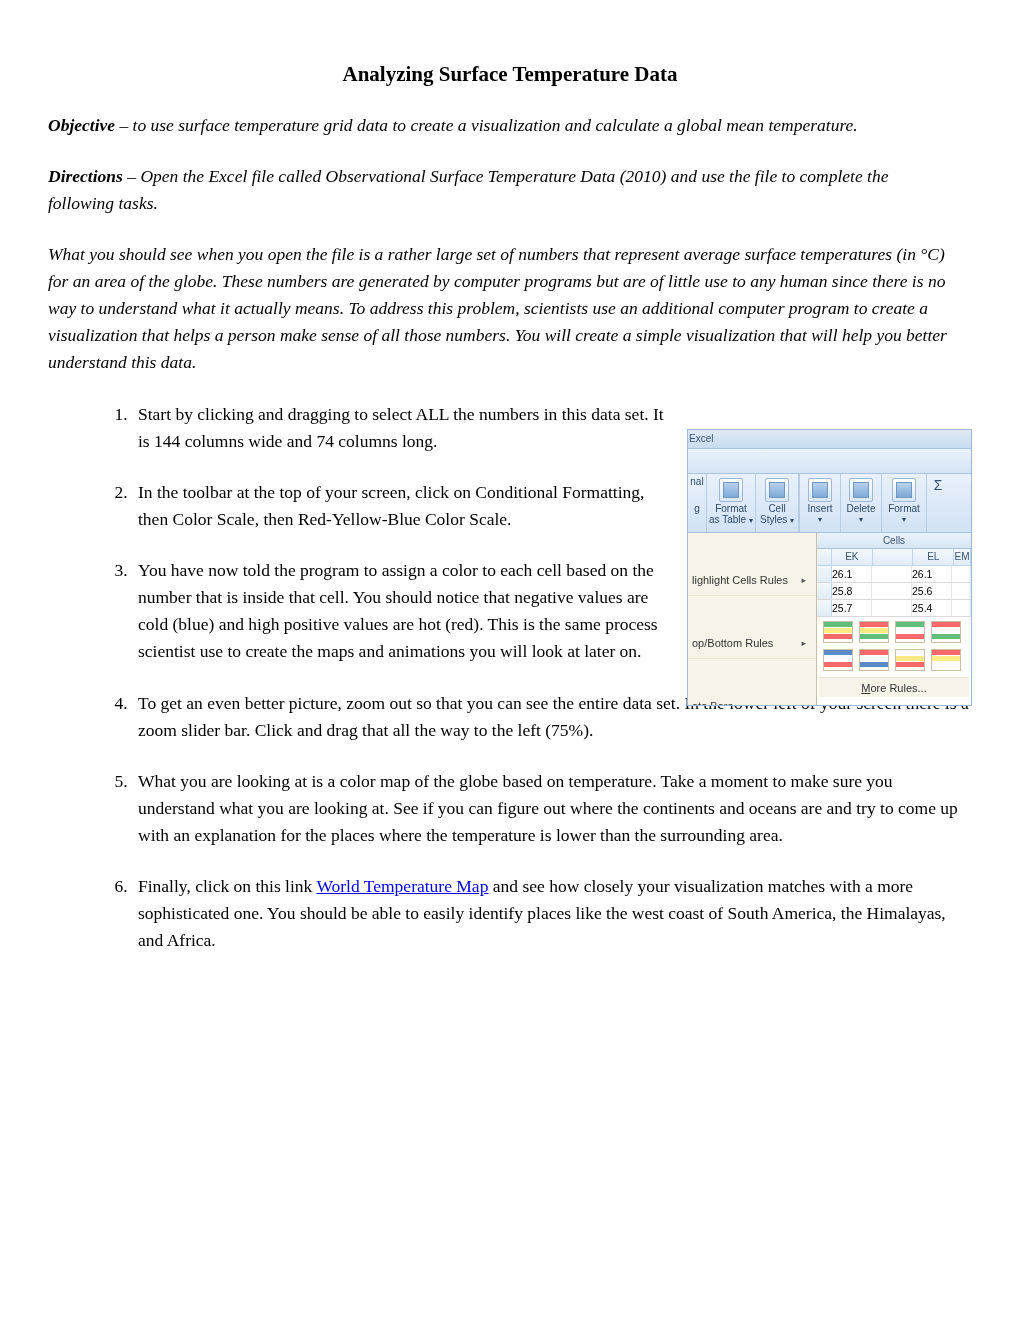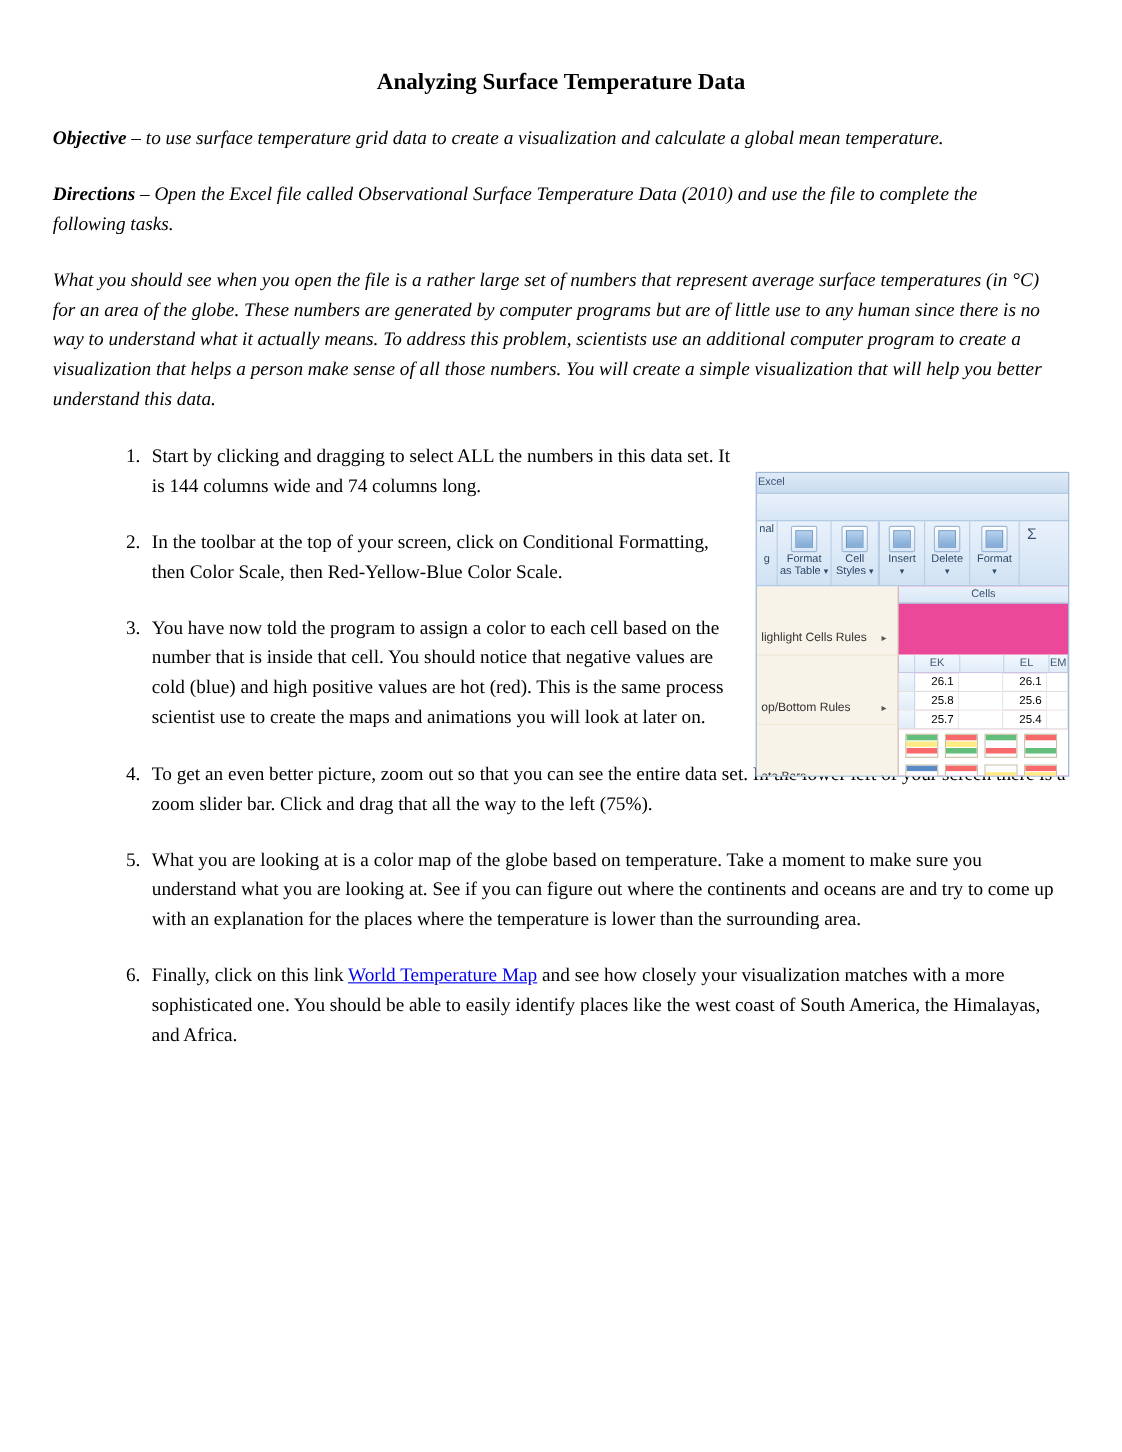--- a/index.html
+++ b/index.html
@@ -170,21 +170,20 @@
     color: #3a5370;
     line-height: 15px;
   }
   .xl-sheetheaders {
     display: flex;
     height: 16px;
     border-bottom: 1px solid #c0d4ea;
     background: linear-gradient(#f2f7fd,#e1ecf8);
     font-size: 10px;
     color: #3a5370;
-    margin-top: 46px;
   }
   .xl-sheetheaders div {
     border-right: 1px solid #c0d4ea;
     text-align: center;
     line-height: 16px;
   }
   .xl-sheetheaders .gutter { width: 14px; }
   .xl-sheetheaders .col { flex: 1; }
   .xl-datarow {
     display: flex;
@@ -195,21 +194,20 @@
     background: #fff;
   }
   .xl-datarow .gutter {
     width: 14px;
     background: linear-gradient(#f2f7fd,#e1ecf8);
     border-right: 1px solid #c0d4ea;
   }
   .xl-datarow .cell {
     flex: 1;
     border-right: 1px solid #e6e6e6;
-    text-align: right;
     padding-right: 4px;
     line-height: 16px;
   }
   .xl-datarow .cell.empty { background: #fff; }
   .xl-scalegrid {
     flex: 1;
     background: #fff;
     padding: 4px 2px;
   }
   .xl-scalerow {

